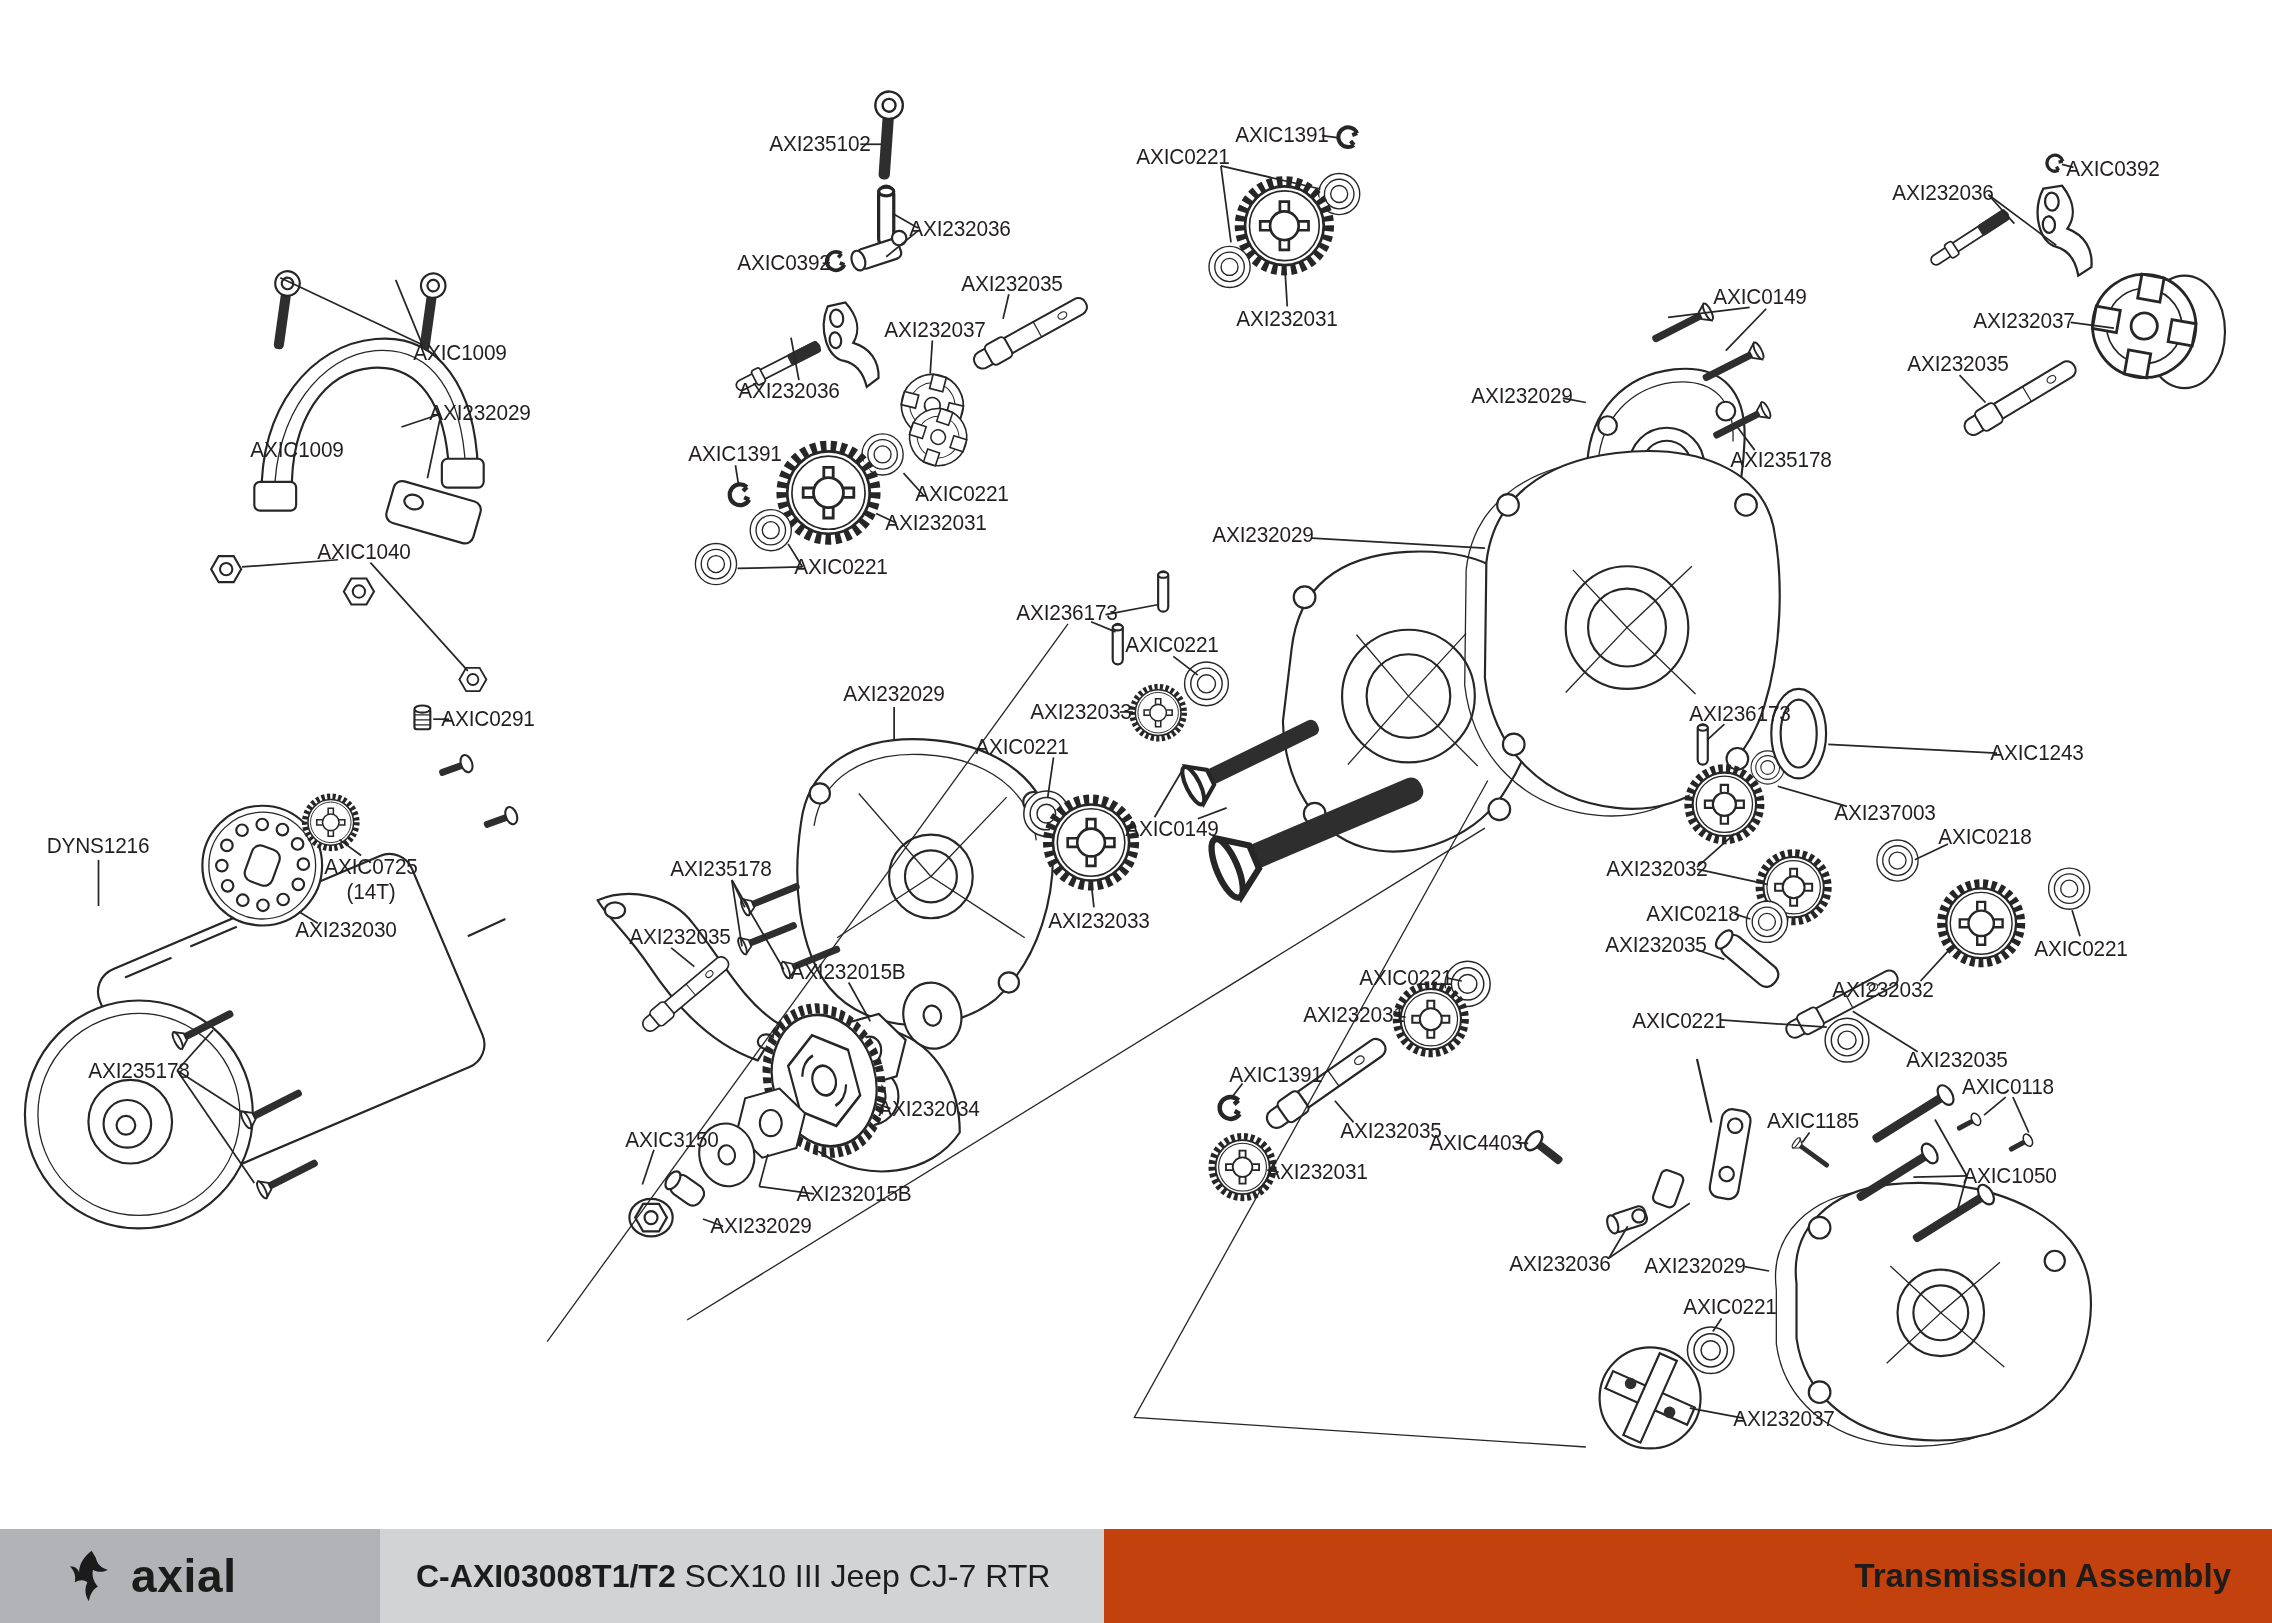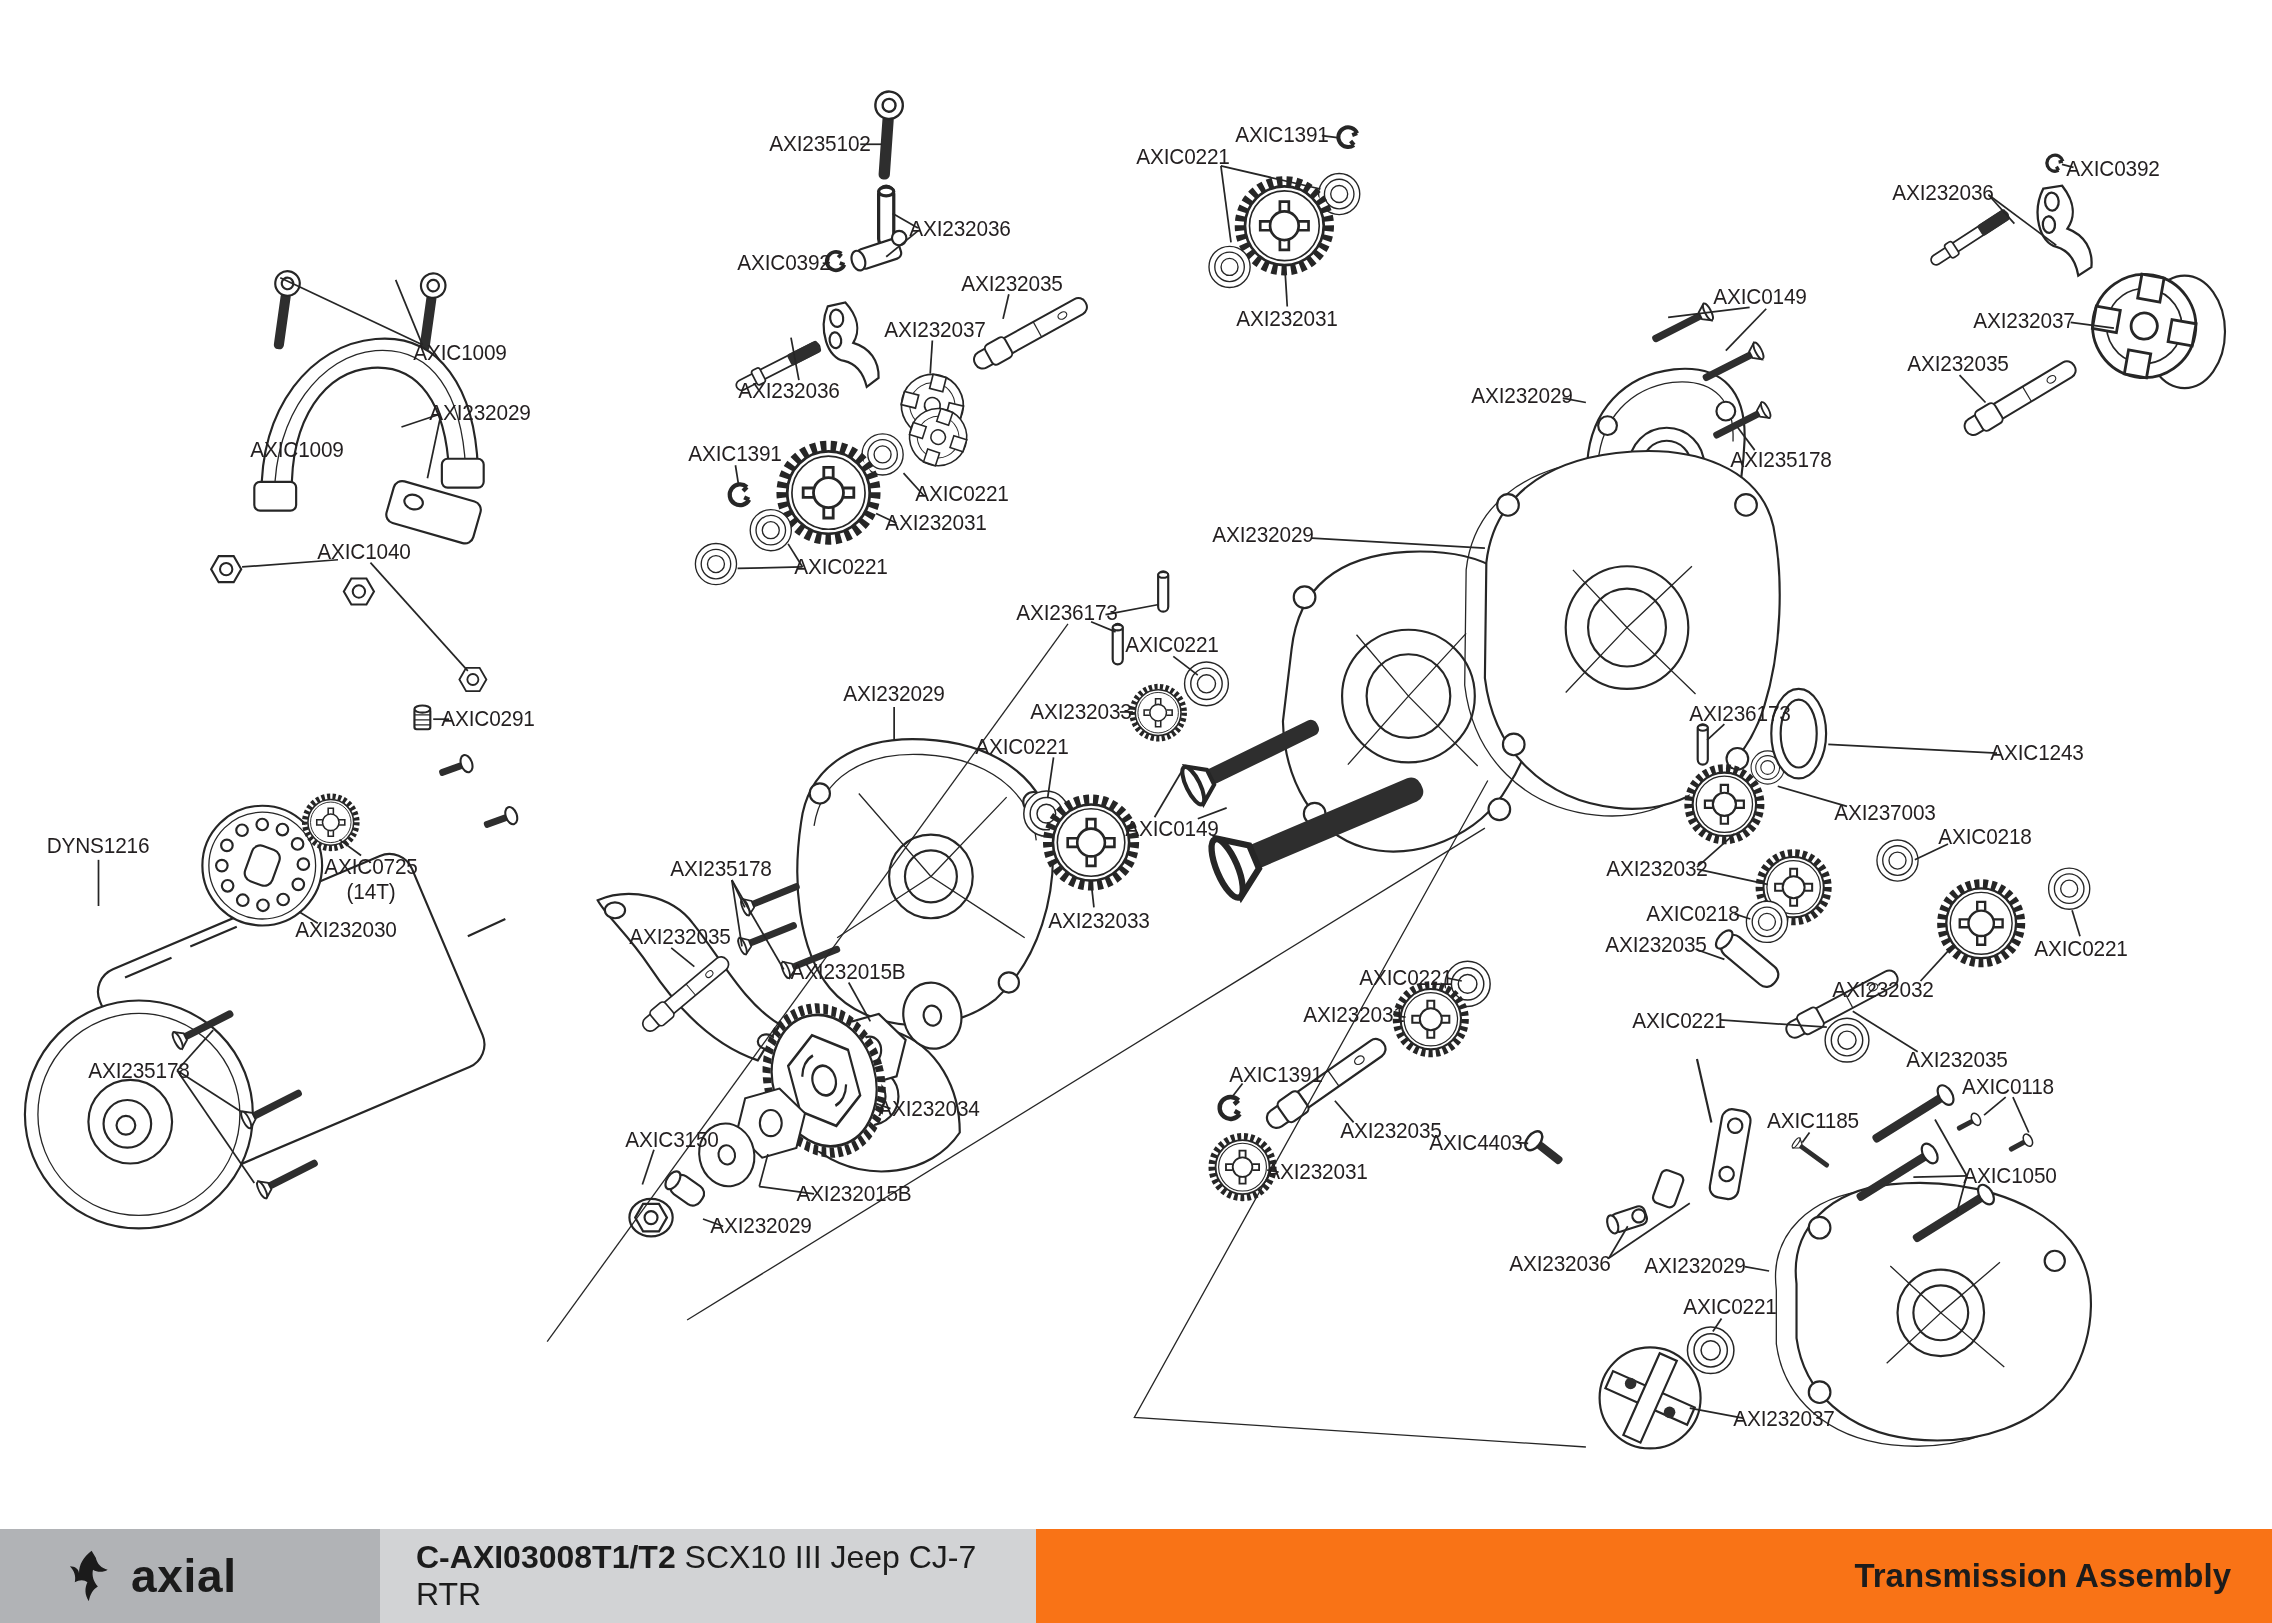--- a/index.html
+++ b/index.html
@@ -12,22 +12,22 @@
   .thin{fill:none;stroke:#262626;stroke-width:1.8;}
   .dk{fill:#2e2e2e;stroke:none;}
   .teeth{fill:#ffffff;stroke:#262626;}
   
   .lbl{position:absolute;transform:translate(-50%,-50%) scaleX(0.93);font-size:22.4px;line-height:1;
        letter-spacing:-0.2px;color:#231f20;white-space:nowrap;}
   
   #footer{position:absolute;left:0;top:1529px;width:2273px;height:94px;display:flex;}
   #footer .seg{height:100%;display:flex;align-items:center;}
   #seg-dark{width:380px;background:#b1b3b6;padding-left:65px;box-sizing:border-box;}
-  #seg-mid{width:656px;background:#d2d3d5;padding-left:36px;box-sizing:border-box;}
-  #seg-light{flex:1;background:#f97316;justify-content:flex-end;padding-right:42px;box-sizing:border-box;}
+  #seg-mid{width:724px;background:#d2d3d5;padding-left:36px;box-sizing:border-box;}
+  #seg-light{flex:1;background:#c2410c;justify-content:flex-end;padding-right:42px;box-sizing:border-box;}
   .brand-word{font-size:46px;font-weight:bold;letter-spacing:0.7px;color:#1b1b1b;margin-left:10px;}
   .prod{font-size:32px;color:#1c1c1c;}
   .prod b{font-weight:bold;}
   .sheet{font-size:33px;font-weight:bold;color:#1c1c1c;}
 </style>
 </head>
 <body>
 
 <div id="canvas">
 

